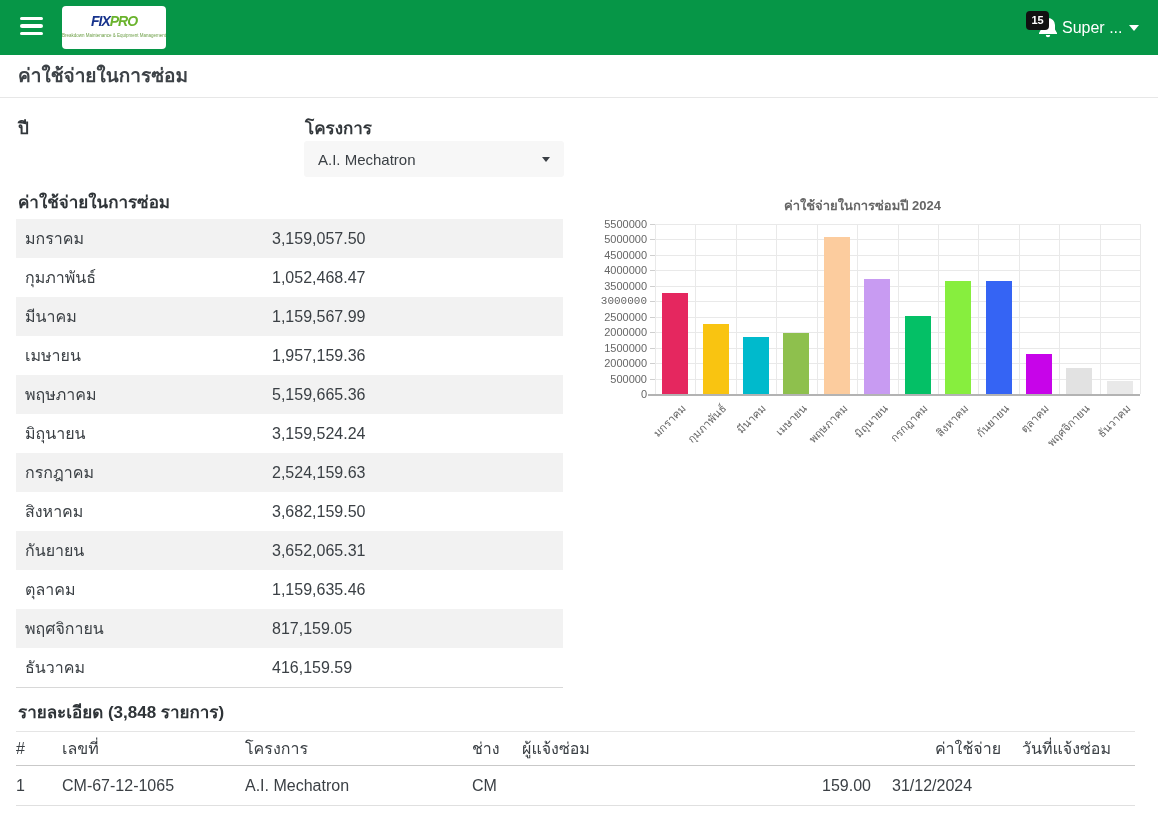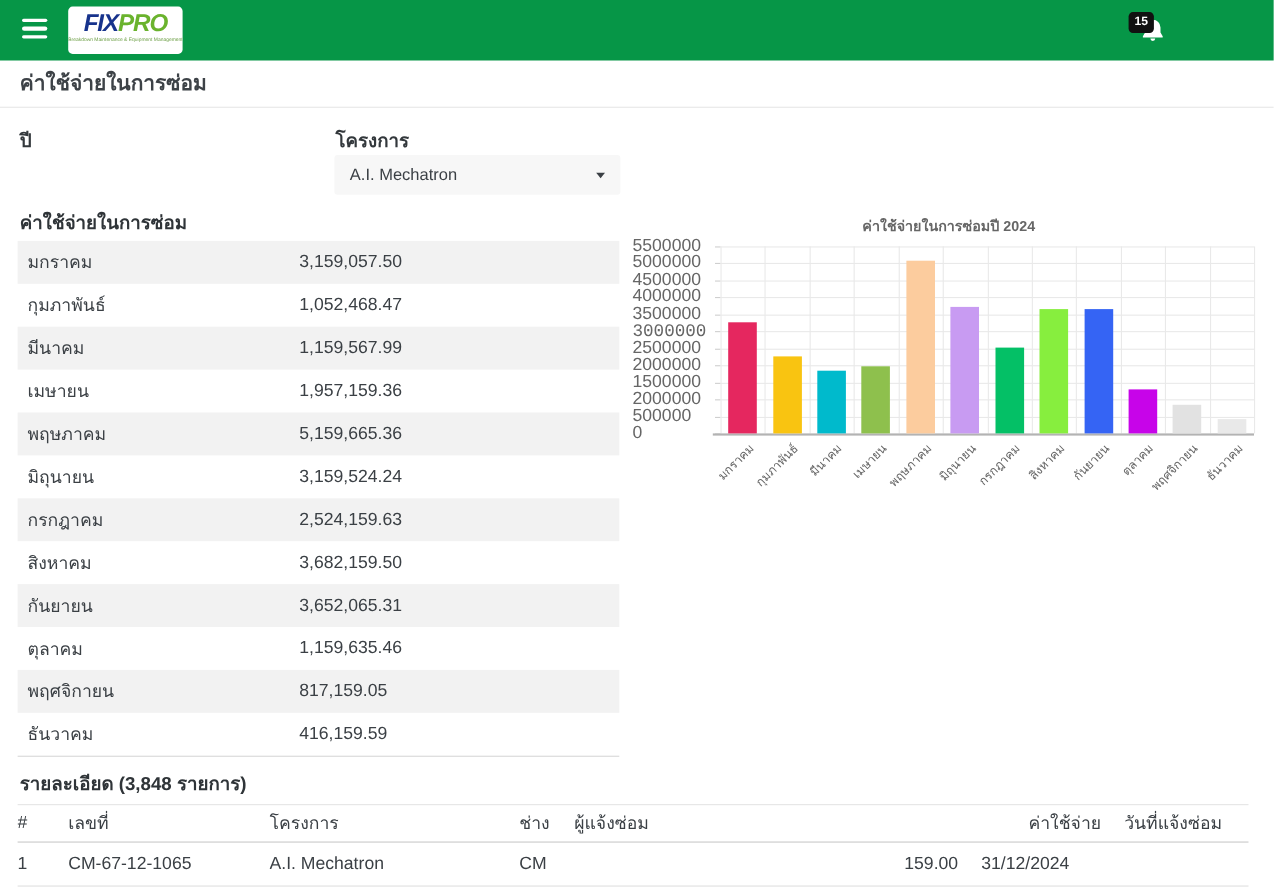--- a/index.html
+++ b/index.html
@@ -4,21 +4,21 @@
 <style>
   * { margin:0; padding:0; box-sizing:border-box; }
   body { background:#ffffff; font-family:"Liberation Sans","DejaVu Sans",sans-serif; }
   .screen { position:relative; width:1158px; height:814px; background:#ffffff; overflow:hidden; color:#3b4045; }
 
   
   .topbar { position:absolute; top:0; left:0; width:1158px; height:55px; background:#069647; }
   .hamburger { position:absolute; left:20px; top:17px; width:23px; height:20px; cursor:pointer; }
   .hamburger span { display:block; height:3.2px; background:#ffffff; border-radius:2px; margin-bottom:4.2px; }
   .logo-box { position:absolute; left:62px; top:6px; width:104px; height:43px; background:#ffffff; border-radius:4px; text-align:center; padding-top:3px; }
-  .logo-text { font-size:22px; font-weight:bold; font-style:italic; letter-spacing:-1px; line-height:24px;text-align:center; }
+  .logo-text { font-size:14px; font-weight:bold; font-style:italic; letter-spacing:-1px; line-height:24px;text-align:center; }
   .logo-fix { color:#17338c; }
   .logo-pro { color:#6ab32d; }
   .logo-tagline { font-size:4.5px; color:#6d9f46; line-height:6px; white-space:nowrap; overflow:hidden; }
   .notif { position:absolute; left:1026px; top:8px; width:34px; height:36px; cursor:pointer; }
   .notif .bell { position:absolute; left:10px; top:8px; }
   .notif .badge { position:absolute; left:0; top:3px; min-width:23px; height:19px; background:#111111; color:#ffffff; font-size:11px; font-weight:bold; text-align:center; line-height:19px; border-radius:4px; padding:0 3px; }
   .usermenu { position:absolute; left:1062px; top:0; height:55px; display:flex; align-items:center; gap:7px; cursor:pointer; }
   .usermenu .uname { color:#ffffff; font-size:16px; }
   .caret-down-white { width:0; height:0; border-left:5px solid transparent; border-right:5px solid transparent; border-top:6px solid #ffffff; }
 
@@ -44,21 +44,21 @@
   .month-row.striped { background:#f2f2f2; }
   .month-row .m-name { width:256px; padding-left:9px; }
   .month-row .m-amount { flex:1; }
 
   
   .chart { position:absolute; left:575px; top:195px; width:575px; height:278px; }
   .chart-title { position:absolute; left:0; top:0; width:575px; text-align:center; font-size:13px; font-weight:bold; color:#666666; }
   .gridline-h { position:absolute; height:1px; background:#e9e9e9; }
   .gridline-v { position:absolute; width:1px; background:#e9e9e9; }
   .axis-x { position:absolute; height:2px; background:#b3b3b3; }
-  .ytick-label { position:absolute; width:72px; font-size:16px; color:#666666; line-height:12px; }
+  .ytick-label { position:absolute; width:72px; text-align:right; font-size:11px; color:#666666; line-height:12px; }
   .ytick-mark { position:absolute; width:5px; height:1px; background:#cfcfcf; }
   .bar { position:absolute; }
   .xtick-label { position:absolute; font-size:11px; color:#666666; white-space:nowrap; transform:rotate(-45deg); transform-origin:100% 0; line-height:12px; }
 
   
   .details-title { left:18px; top:698px; }
   .details-table { position:absolute; left:16px; top:731px; width:1119px; font-size:16px; }
   .d-row { display:grid; grid-template-columns:46px 183px 227px 50px 349px 130px 134px; align-items:center; }
   .d-head { height:35px; border-top:1px solid #e5e5e5; border-bottom:1px solid #c9c9c9; color:#3b4045; }
   .d-data { height:40px; border-bottom:1px solid #e0e0e0; }
@@ -81,20 +81,24 @@
       <div class="logo-text"><span class="logo-fix">FIX</span><span class="logo-pro">PRO</span></div>
       <div class="logo-tagline">Breakdown Maintenance &amp; Equipment Management Software</div>
     </div>
     <div class="notif">
       <span class="bell">
         <svg viewBox="0 0 24 24" width="24" height="24">
             <path fill="#ffffff" d="M12 2a7 7 0 0 0-7 7v4.6L3 17v1h18v-1l-2-3.4V9a7 7 0 0 0-7-7zm-2.2 17a2.2 2.2 0 0 0 4.4 0z"></path>
           </svg>
       </span>
       <span class="badge">15</span>
+    </div>
+    <div class="usermenu">
+      <span class="uname">Super ...</span>
+      <span class="caret-down-white"></span>
     </div>
   </div>
 
   <div class="page-title">ค่าใช้จ่ายในการซ่อม</div>
   <div class="title-divider"></div>
 
   <div class="filter-label lbl-year">ปี</div>
   <div class="filter-label lbl-project">โครงการ</div>
   <div class="select sel-project">
     <span class="val">A.I. Mechatron</span>

